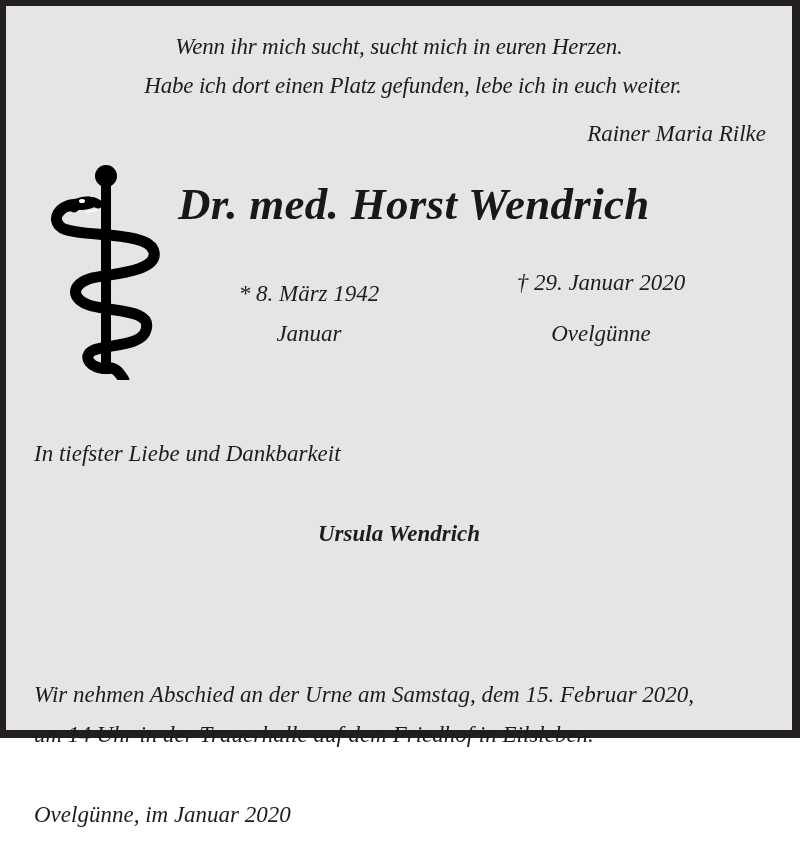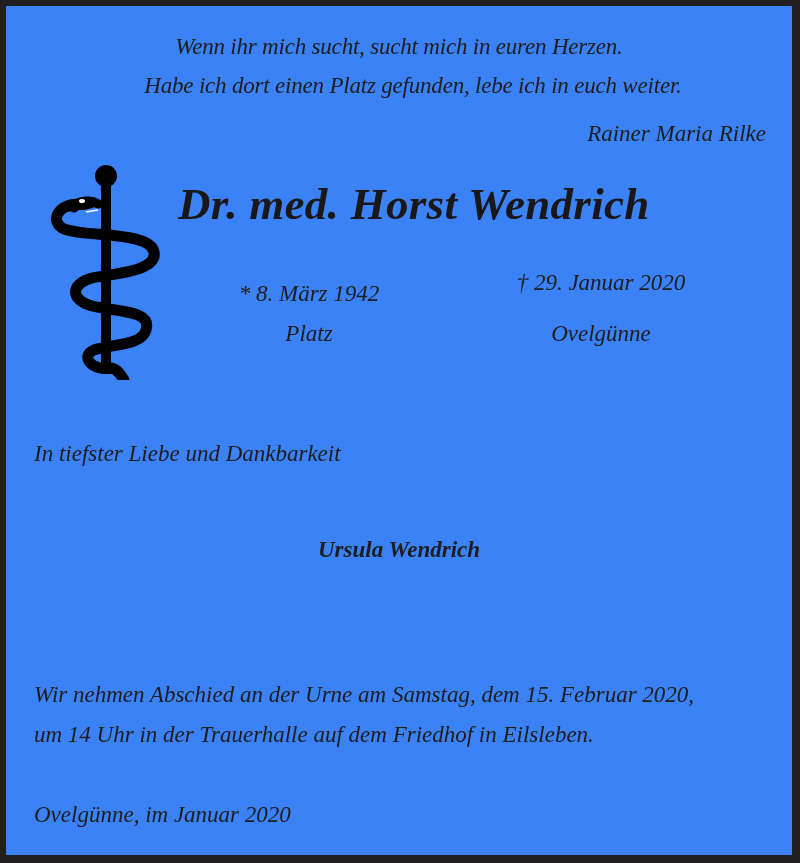--- a/index.html
+++ b/index.html
@@ -8,26 +8,26 @@
       background: #ffffff;
     }
     body {
       width: 800px;
       height: 863px;
       overflow: hidden;
     }
     .frame {
       position: relative;
       width: 800px;
-      height: 863px;
+      height: 738px;
       box-sizing: border-box;
       border-style: solid;
       border-color: #231f20;
       border-width: 6px 8px 8px 6px;
-      background: #3b82f6;
+      background: #e5e5e5;
       font-family: "Liberation Serif", "DejaVu Serif", serif;
       font-style: italic;
       color: #1e1c1d;
       text-decoration: underline;
     }
     .abs { position: absolute; white-space: nowrap; }
 
     .quote-line {
       font-size: 23px;
       letter-spacing: -0.2px;
@@ -72,21 +72,20 @@
     .body-text {
       font-size: 23px;
       left: 28px;
     }
     .dedication { top: 435px; }
     .signer {
       font-weight: bold;
       left: 0; right: 0;
       text-align: center;
       top: 515px;
-      margin-top: 16px;
     }
     .relatives {
       left: 0; right: 0;
       text-align: center;
       top: 595px;
     }
     .service1 { top: 676px; }
     .service2 { top: 716px; }
     .place-date { top: 796px; }
   </style>
@@ -121,21 +120,21 @@
 
       <ellipse cx="42" cy="41" rx="3" ry="2" fill="#fff"></ellipse>
 
       <path d="M46 52 L 58 50" stroke="#fff" stroke-width="1.5"></path>
     </svg>
   </div>
 
   <div class="abs name">Dr. med. Horst Wendrich</div>
 
   <div class="abs life birth-date">* 8. März 1942</div>
-  <div class="abs life birth-place">Platz</div>
+  <div class="abs life birth-place">Januar</div>
   <div class="abs life death-date">† 29. Januar 2020</div>
   <div class="abs life death-place">Ovelgünne</div>
 
   <div class="abs body-text dedication">In tiefster Liebe und Dankbarkeit</div>
   <div class="abs body-text signer">Ursula Wendrich</div>
 
   <div class="abs body-text service1">Wir nehmen Abschied an der Urne am Samstag, dem 15. Februar 2020,</div>
   <div class="abs body-text service2">um 14 Uhr in der Trauerhalle auf dem Friedhof in Eilsleben.</div>
 
   <div class="abs body-text place-date">Ovelgünne, im Januar 2020</div>

